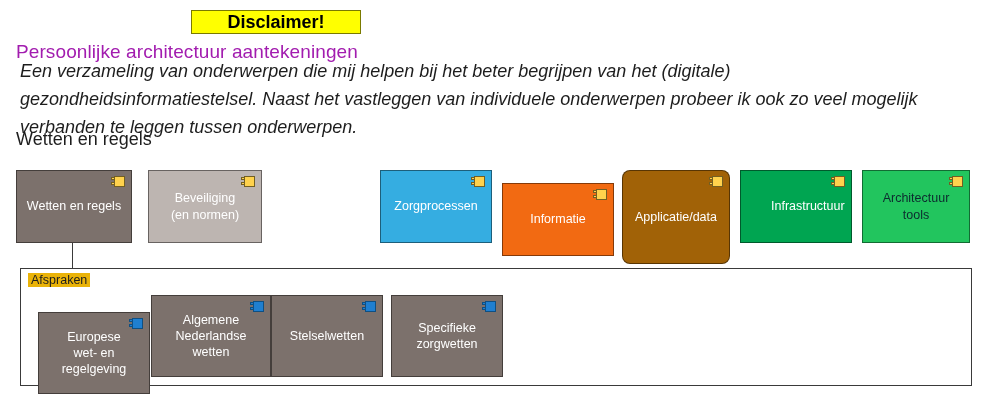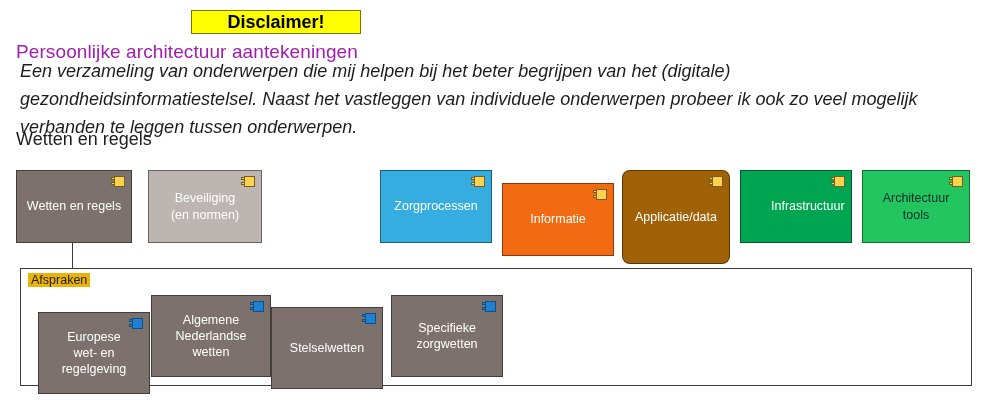--- a/index.html
+++ b/index.html
@@ -253,21 +253,21 @@
   <span class="comp-icon blue">
     <span class="tab1"></span>
       <span class="tab2"></span>
       <span class="body"></span>
   </span>
   <span class="label">Algemene
 Nederlandse
 wetten</span>
 </div>
 
-<div class="component" style="left: 271px; top: 295px; width: 112px; height: 82px; background: rgb(124, 113, 108); margin-top: 12px;">
+<div class="component" style="left: 271px; top: 295px; width: 112px; height: 82px; background: rgb(124, 113, 108);">
   <span class="comp-icon blue">
     <span class="tab1"></span>
       <span class="tab2"></span>
       <span class="body"></span>
   </span>
   <span class="label">Stelselwetten</span>
 </div>
 
 <div class="component" style="left: 391px; top: 295px; width: 112px; height: 82px; background: rgb(124, 113, 108);">
   <span class="comp-icon blue">

